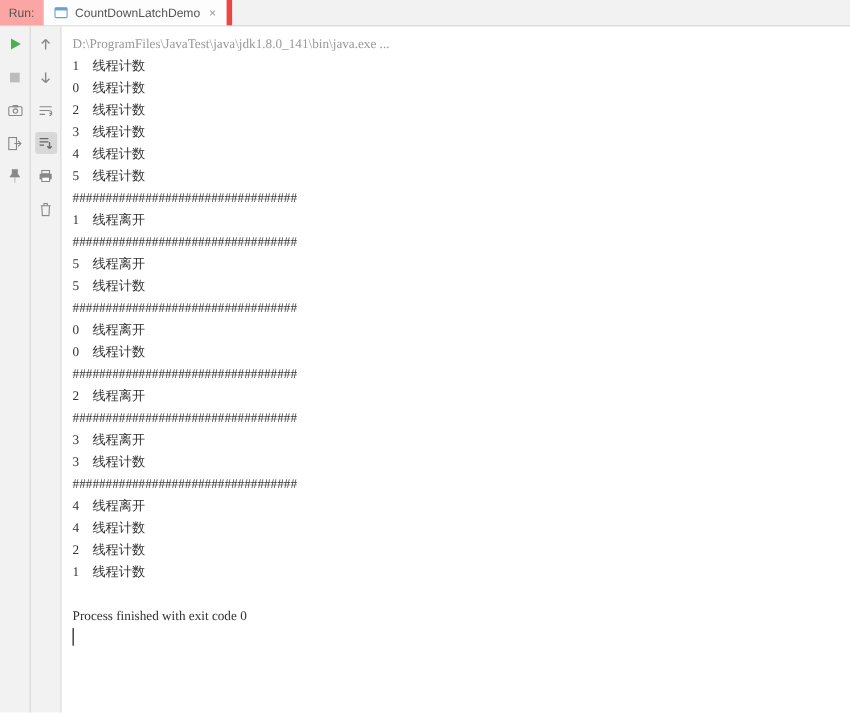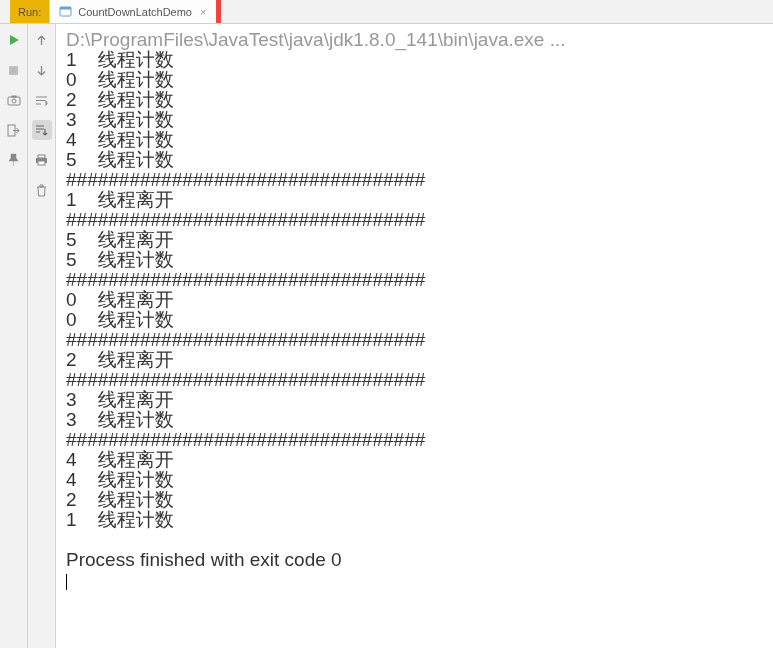--- a/index.html
+++ b/index.html
@@ -19,22 +19,21 @@
       display: flex;
       align-items: stretch;
       font-size: 11px;
       color: #555;
     }
     .run-label {
       padding: 0 8px;
       display: flex;
       align-items: center;
       border-right: 1px solid #d1d1d1;
-      background: #eab308;
-      margin-left: 10px;
+      background: #fca5a5;
     }
     .tab {
       display: flex;
       align-items: center;
       padding: 0 8px;
       background: #fdfdfd;
       border-right: 5px solid #ef4444;
       gap: 6px;
     }
     .tab-icon {
@@ -82,22 +81,22 @@
       align-items: center;
       justify-content: center;
       cursor: pointer;
       color: #666;
       border-radius: 3px;
     }
     .console {
       flex: 1;
       background: #fff;
       padding: 6px 8px 6px 10px;
-      font-family: Liberation Sans, sans-serif;
-      font-size: 19px;
+      font-family: Liberation Serif, serif;
+      font-size: 12px;
       line-height: 20px;
       overflow-y: auto;
       color: #333;
       white-space: pre;
     }
     .console .header-line { color: #999; }
     .cursor {
       display: inline-block;
       width: 1px;
       height: 16px;

